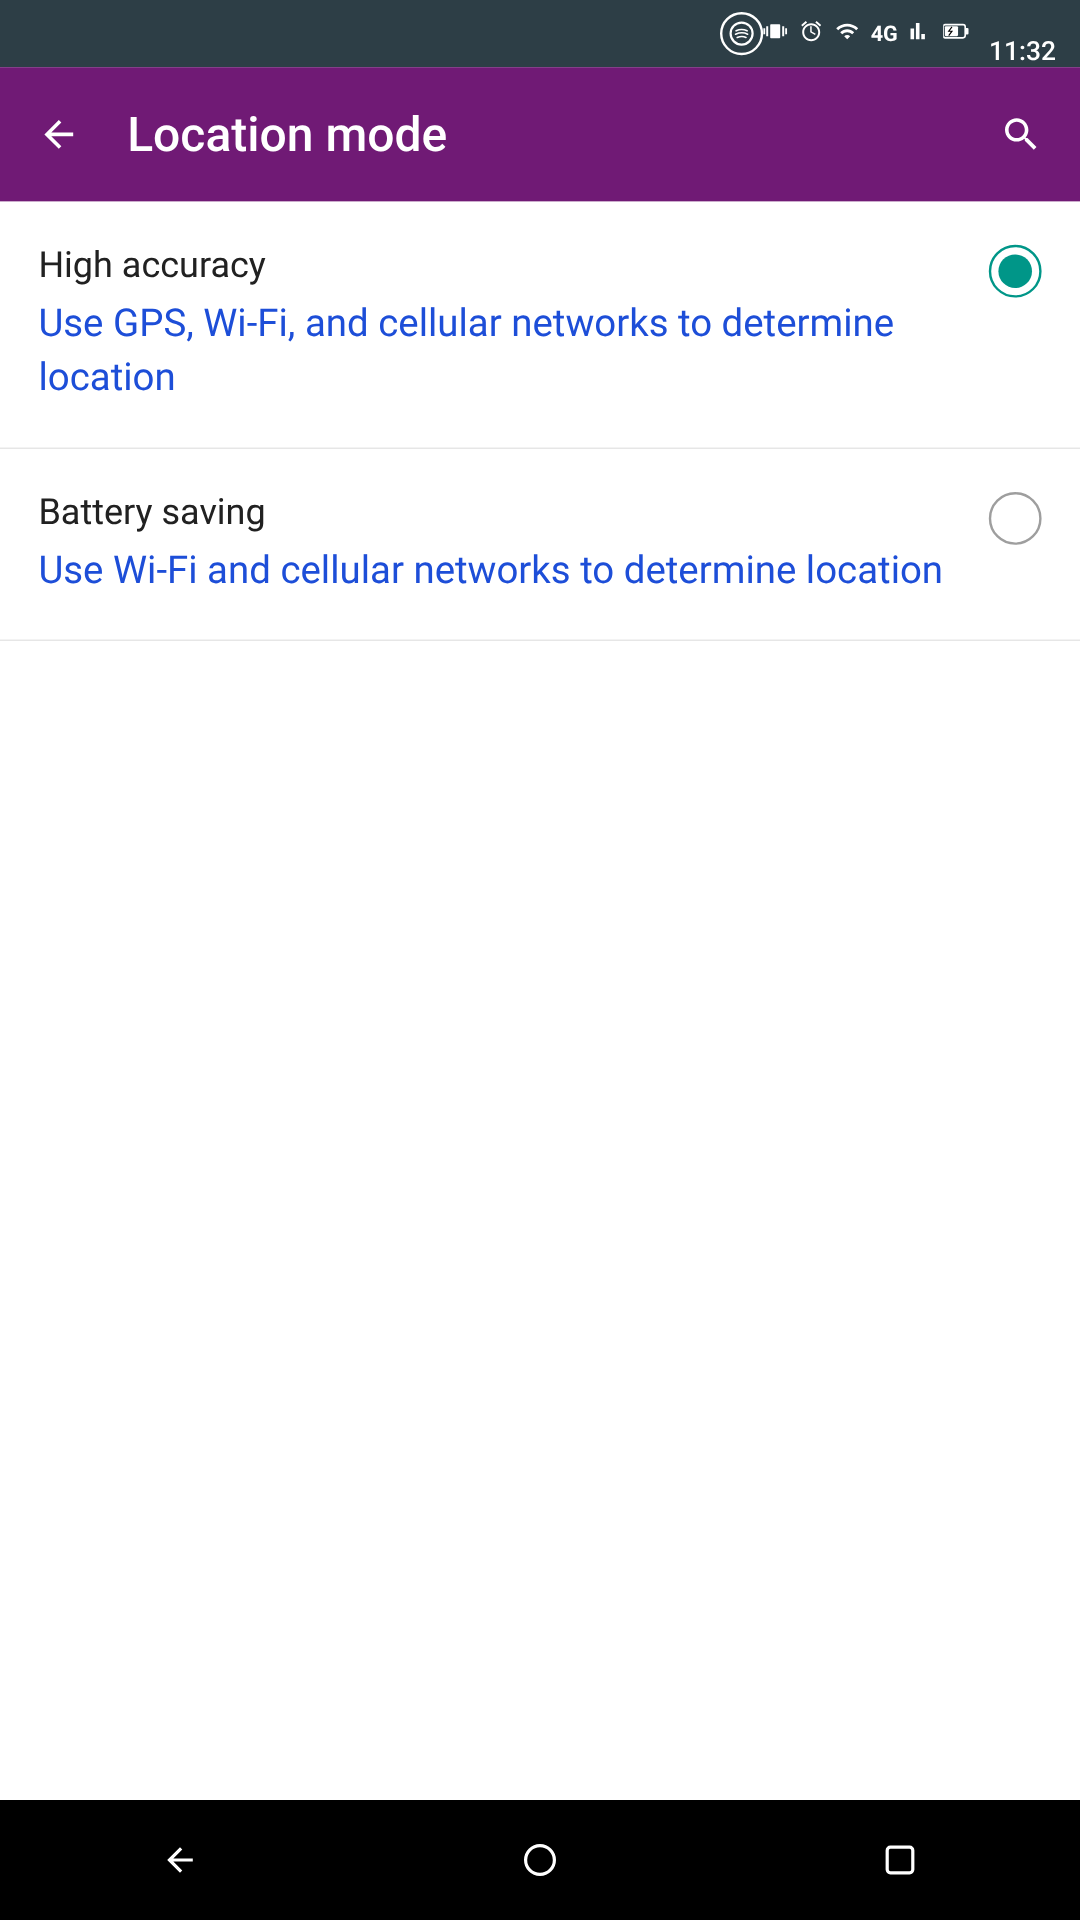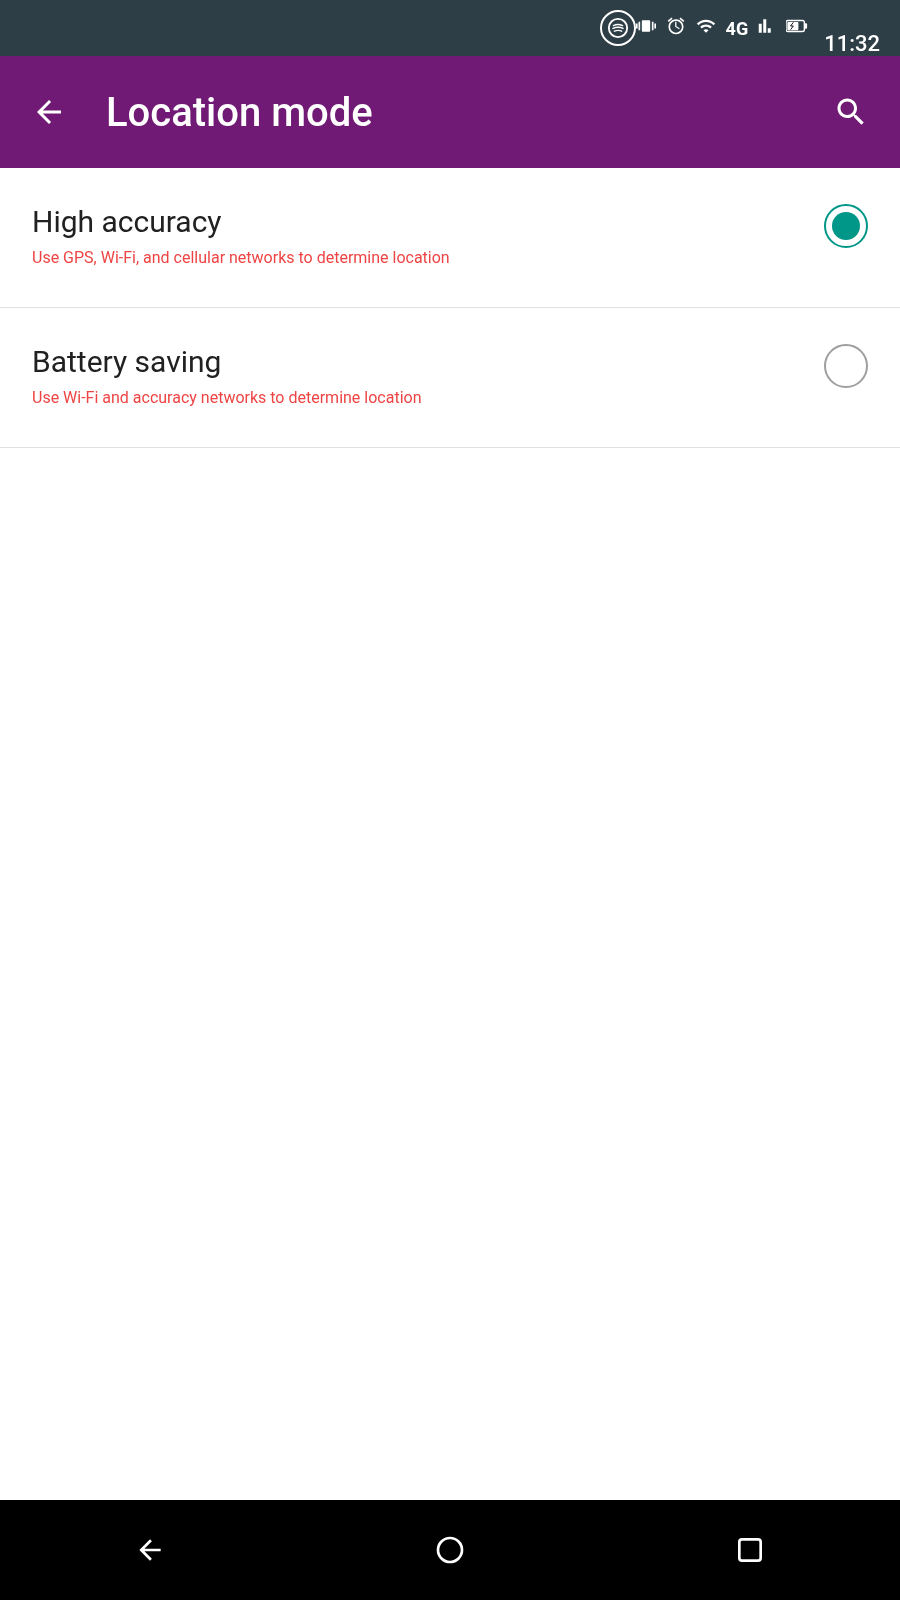--- a/index.html
+++ b/index.html
@@ -128,22 +128,22 @@
     }
 
     .settings-item-title {
       font-size: 30px;
       font-weight: 400;
       color: #212121;
       margin-bottom: 8px;
     }
 
     .settings-item-subtitle {
-      font-size: 16px;
-      color: #ef4444;
+      font-size: 32px;
+      color: #1d4ed8;
       line-height: 1.4;
     }
 
     .radio-button {
       width: 44px;
       height: 44px;
       border-radius: 50%;
       border: 2px solid #9e9e9e;
       display: flex;
       align-items: center;
@@ -257,21 +257,21 @@
     <div class="settings-item-text">
       <div class="settings-item-title">High accuracy</div>
       <div class="settings-item-subtitle">Use GPS, Wi-Fi, and cellular networks to determine location</div>
     </div>
     <div class="radio-button selected"></div>
   </div>
 
   <div class="settings-item">
     <div class="settings-item-text">
       <div class="settings-item-title">Battery saving</div>
-      <div class="settings-item-subtitle">Use Wi-Fi and accuracy networks to determine location</div>
+      <div class="settings-item-subtitle">Use Wi-Fi and cellular networks to determine location</div>
     </div>
     <div class="radio-button"></div>
   </div>
 
 
 </div>
 
 <div class="nav-bar">
   <div class="nav-icon">
     <svg width="32" height="32" viewBox="0 0 24 24" fill="white">

